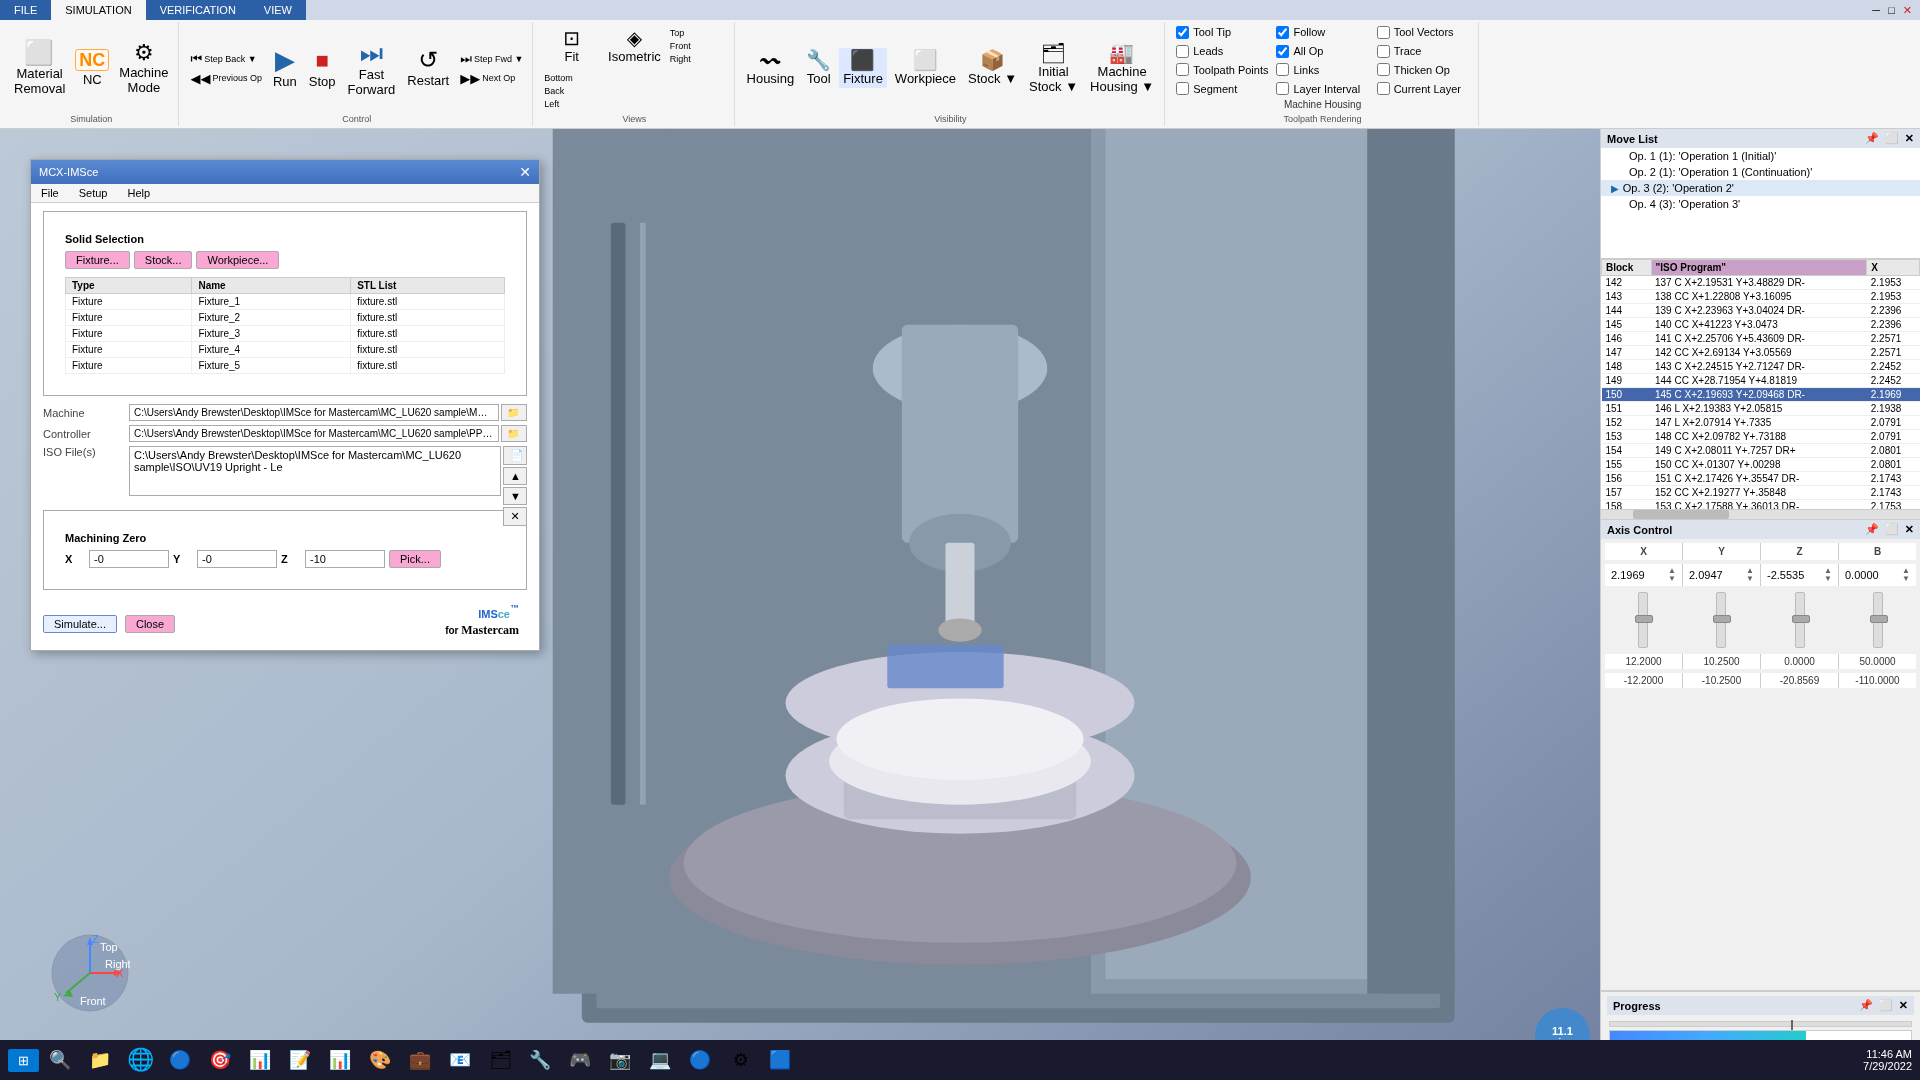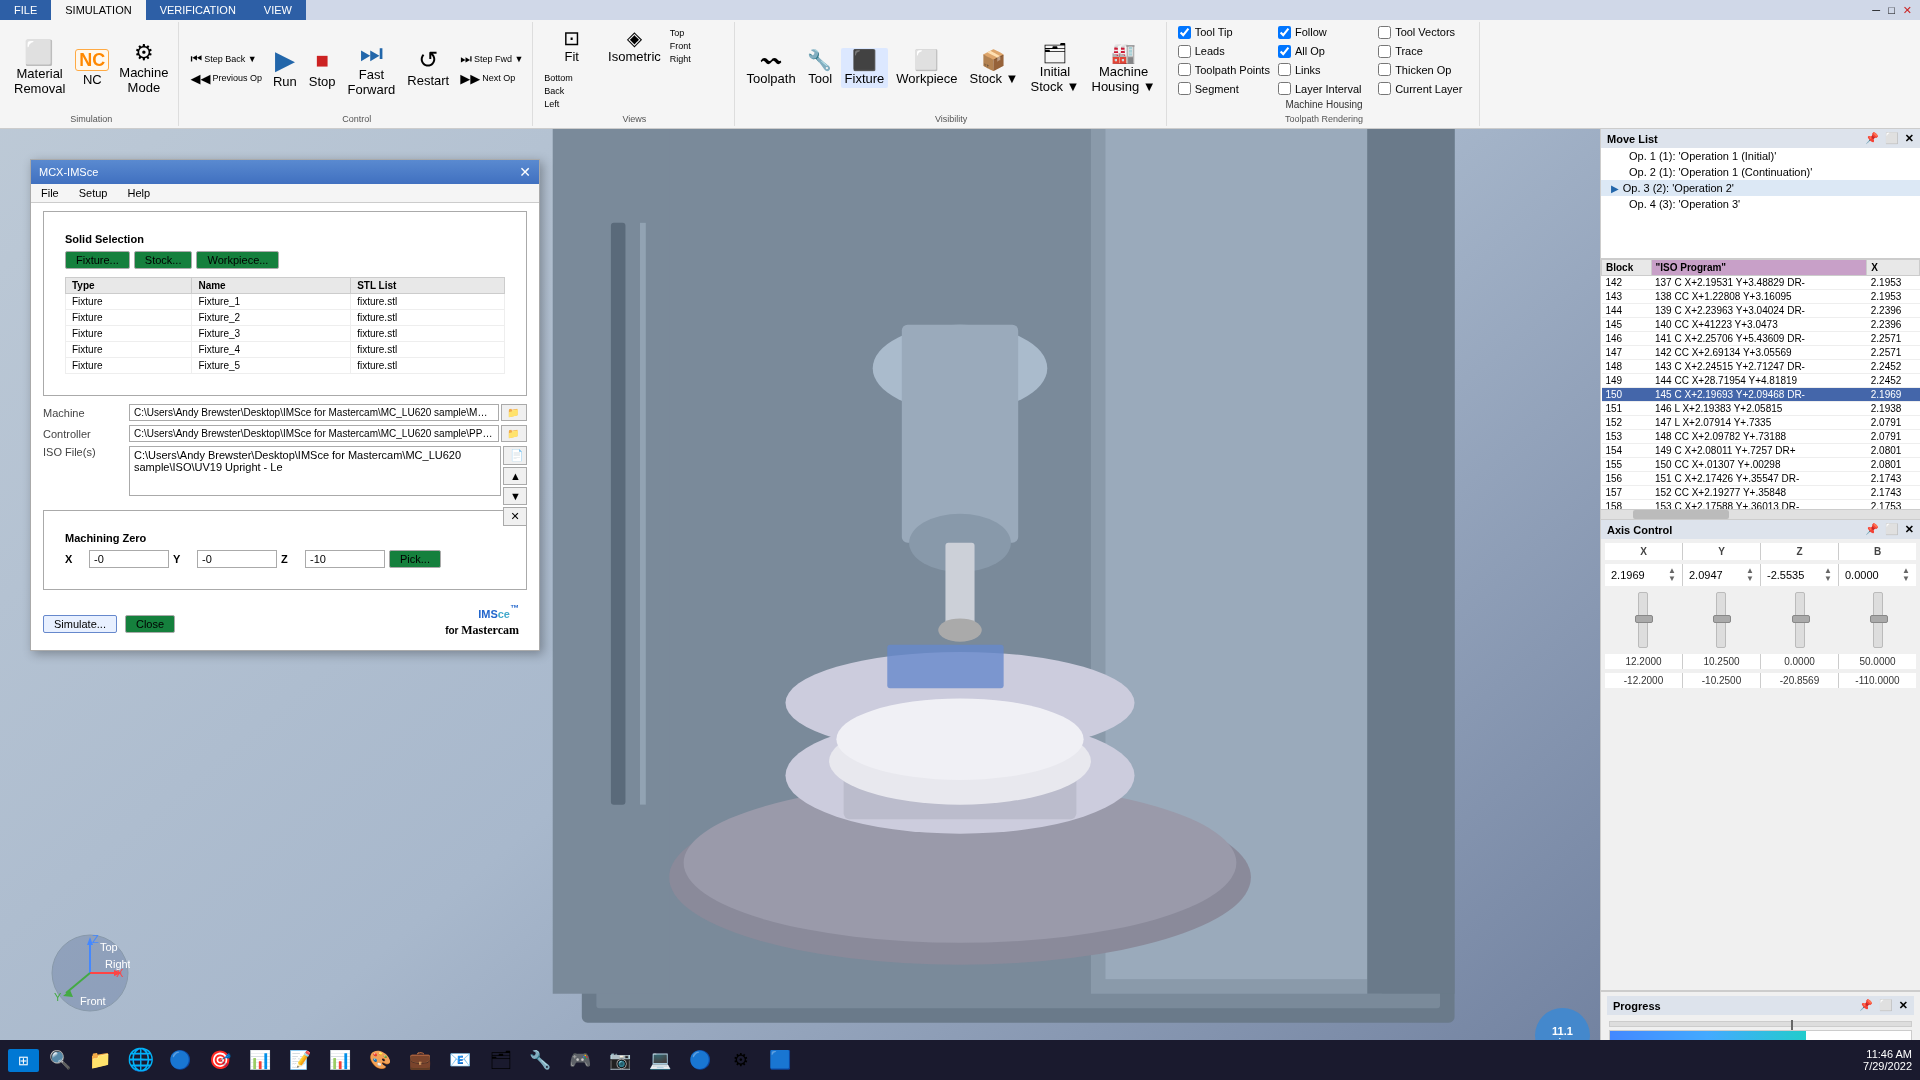--- a/index.html
+++ b/index.html
@@ -83,21 +83,21 @@
     .dialog-overlay { position: absolute; top: 0; left: 0; width: 100%; height: 100%; pointer-events: none; }
     .dialog { pointer-events: all; position: absolute; top: 30px; left: 30px; width: 510px; background: white; border: 1px solid #aaa; box-shadow: 3px 3px 10px rgba(0,0,0,0.3); }
     .dialog-titlebar { background: linear-gradient(to bottom, #5a8ad0, #4070c0); color: white; padding: 4px 8px; display: flex; justify-content: space-between; align-items: center; font-size: 12px; }
     .dialog-close { color: white; cursor: pointer; font-size: 14px; }
     .dialog-menubar { background: #f5f5f5; border-bottom: 1px solid #ccc; padding: 2px 6px; display: flex; gap: 12px; }
     .dialog-menu-item { cursor: pointer; padding: 1px 4px; }
     .dialog-body { padding: 8px 12px; }
     .section-box { border: 1px solid #aaa; padding: 21px; margin-bottom: 8px; }
     .section-title { font-size: 11px; font-weight: bold; margin-bottom: 6px; }
     .btn-row { display: flex; gap: 4px; margin-bottom: 8px; }
-    .dlg-btn { padding: 2px 10px; background: #15803d; border: 1px solid #aaa; cursor: pointer; font-size: 11px; border-radius: 2px; }
+    .dlg-btn { padding: 2px 10px; background: #f9a8d4; border: 1px solid #aaa; cursor: pointer; font-size: 11px; border-radius: 2px; }
     .fixture-table { width: 100%; border-collapse: collapse; font-size: 11px; }
     .fixture-table th { background: #e8e8e8; border: 1px solid #ccc; padding: 2px 6px; }
     .fixture-table td { border: 1px solid #eee; padding: 2px 6px; }
     .form-row { display: flex; align-items: center; margin-bottom: 4px; gap: 6px; }
     .form-label { width: 80px; font-size: 11px; color: #444; }
     .form-input-with-btn { display: flex; flex: 1; gap: 2px; }
     .form-input-file { flex: 1; border: 1px solid #aaa; padding: 2px 4px; font-size: 10px; background: white; overflow: hidden; white-space: nowrap; text-overflow: ellipsis; }
     .form-browse-btn { background: #f0f0f0; border: 1px solid #aaa; cursor: pointer; padding: 2px 6px; font-size: 10px; }
     .xyz-row { display: flex; align-items: center; gap: 4px; }
     .xyz-label { font-size: 11px; font-weight: bold; width: 20px; }
@@ -237,21 +237,21 @@
             </div>
         </div>
       </div>
       <div class="ribbon-group-label">Views</div>
     </div>
 
     <div class="ribbon-group" style="min-width:260px;">
       <div style="display:flex; gap:4px; flex:1; align-items:center;">
         <div class="ribbon-btn" style="min-width:35px;">
           <div class="icon" style="font-size:20px;">〰</div>
-          <div class="label">Toolpath</div>
+          <div class="label">Housing</div>
         </div>
         <div class="ribbon-btn" style="min-width:30px;">
           <div class="icon" style="font-size:20px;">🔧</div>
           <div class="label">Tool</div>
         </div>
         <div class="ribbon-btn" style="min-width:35px; background:#dce8ff;">
           <div class="icon" style="font-size:20px; color:#4466cc;">⬛</div>
           <div class="label">Fixture</div>
         </div>
         <div class="ribbon-btn" style="min-width:40px;">

